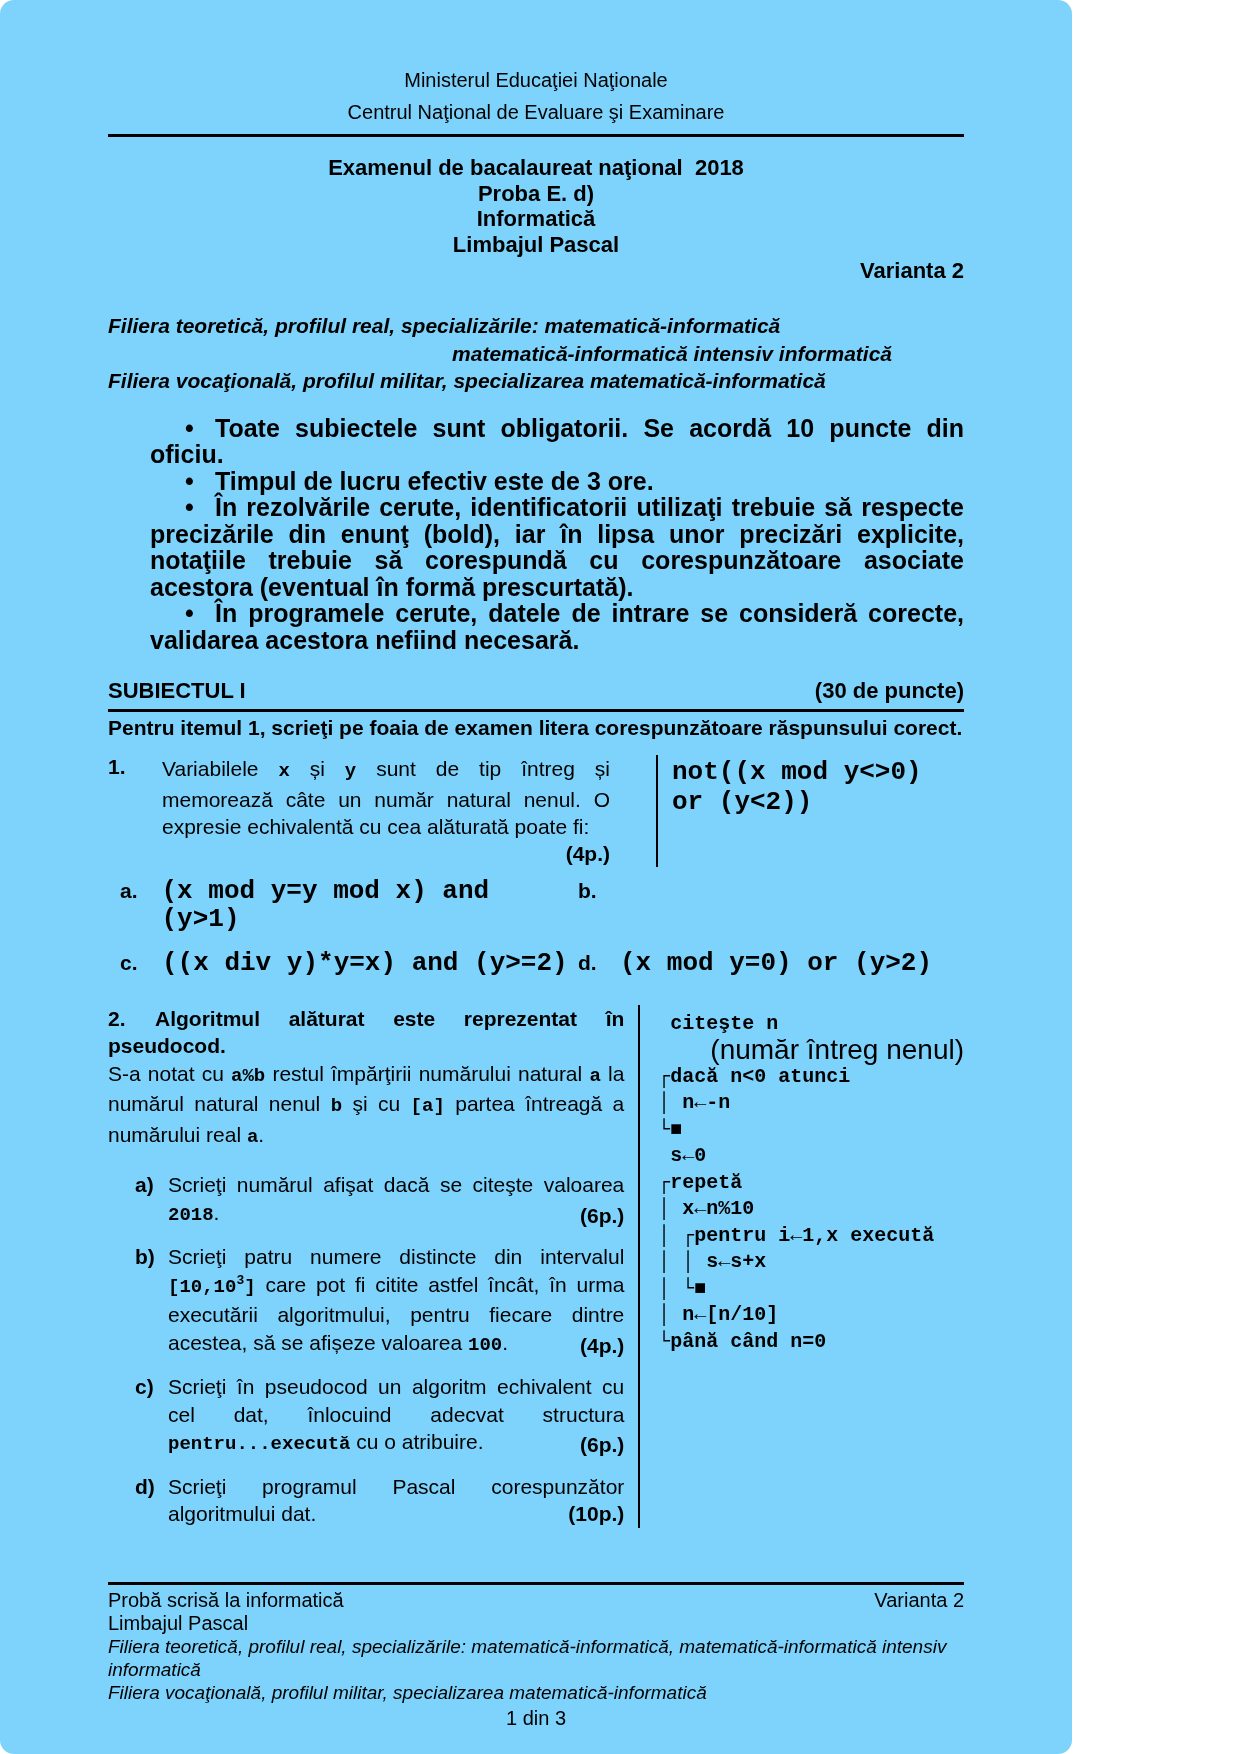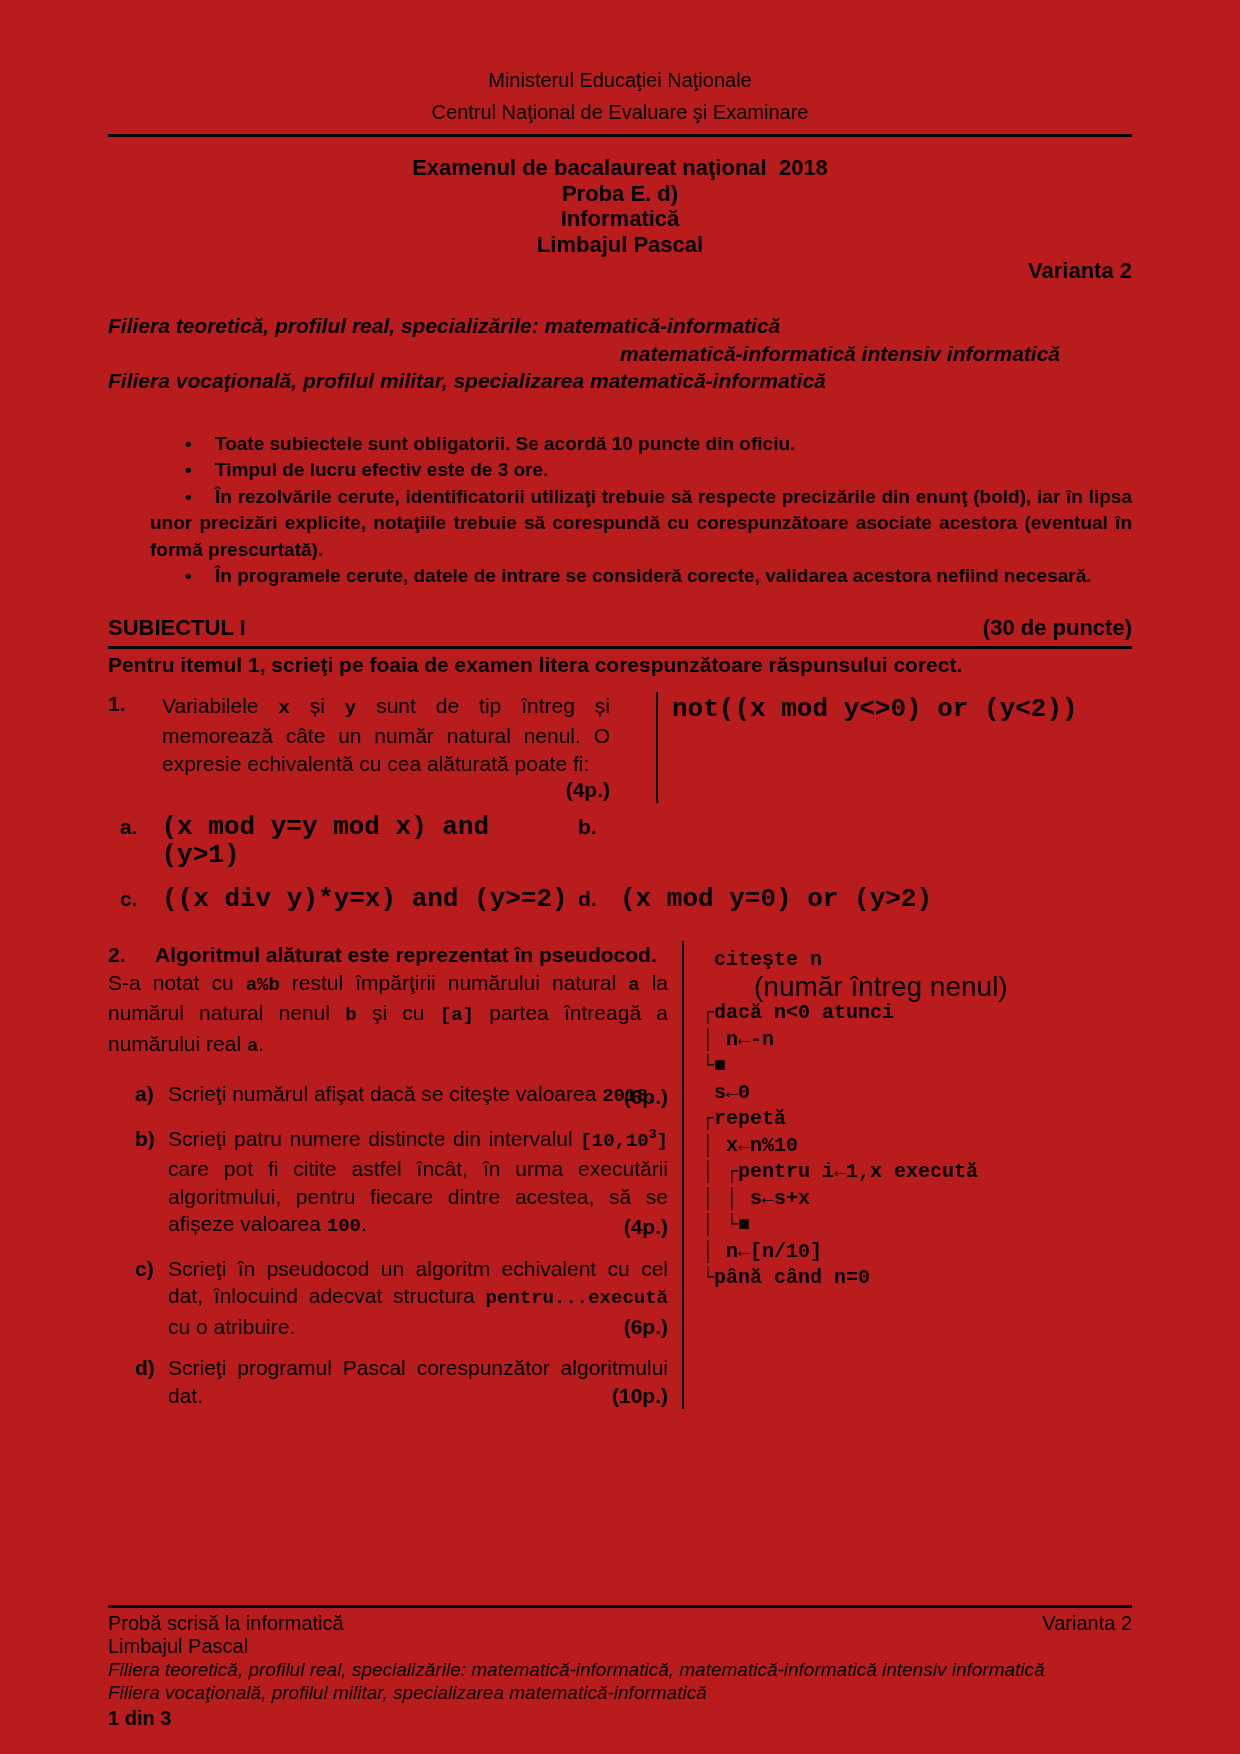--- a/index.html
+++ b/index.html
@@ -1,37 +1,38 @@
 <!DOCTYPE html>
 <html><head>
 <meta charset="utf-8">
 <style>
   html, body { margin: 0; padding: 0; background: #ffffff; }
   .page {
     position: relative;
-    width: 1240px;
+    width: 1072px;
     height: 1754px;
-    background: #b91c1c;
+    background: #7dd3fc;
     color: #000000;
     font-family: "Liberation Sans", sans-serif;
     overflow: hidden;
+    border-radius: 14px;
   }
   .content { padding: 64px 108px 0 108px; }
 
   .org { text-align: center; font-size: 20px; line-height: 32px; }
   .rule { border-top: 3px solid #000; margin-top: 6px; }
 
   .titles { margin-top: 18px; text-align: center; font-weight: bold; font-size: 22px; line-height: 25.5px; }
   .ws-pre { white-space: pre; }
   .variant-top { text-align: right; font-weight: bold; font-size: 22px; line-height: 27px; }
 
   .filiera { margin-top: 28px; font-weight: bold; font-style: italic; font-size: 21px; line-height: 27.5px; }
   .filiera .f2 { text-align: right; padding-right: 72px; }
 
-  .bullets { margin-top: 36px; font-weight: bold; font-size: 19px; line-height: 26.5px; }
+  .bullets { margin-top: 20px; font-weight: bold; font-size: 25px; line-height: 26.5px; }
   .bullet { padding-left: 42px; text-indent: 35px; text-align: justify; }
   .bmark { display: inline-block; width: 30px; text-indent: 0; }
 
   .subrow {
     margin-top: 24px; display: flex; justify-content: space-between;
     font-weight: bold; font-size: 22px; line-height: 27px;
     border-bottom: 3px solid #000; padding-bottom: 5px;
   }
   .intro { margin-top: 3px; font-weight: bold; font-size: 21px; line-height: 26px; }
 
@@ -67,21 +68,21 @@
   .pline {
     font-family: "Liberation Mono", "DejaVu Sans Mono", monospace;
     font-weight: bold; font-size: 20px; line-height: 26.5px; white-space: pre;
   }
   .pline.sans { font-family: Liberation Sans, sans-serif; font-weight: normal; font-size: 28px; padding-left: 52px; }
 
   .footer { position: absolute; left: 108px; right: 108px; bottom: 24px; border-top: 3px solid #000; padding-top: 4px; }
   .frow { display: flex; justify-content: space-between; font-size: 20px; line-height: 23px; }
   .fline { font-size: 20px; line-height: 23px; }
   .fitalic { font-style: italic; font-size: 19px; line-height: 23px; }
-  .fpage { font-size: 20px; line-height: 24px; margin-top: 2px; font-weight: bold; }
+  .fpage { text-align: center; font-size: 20px; line-height: 24px; margin-top: 2px; }
 </style>
 </head>
 <body>
 
 <div class="page">
   <div class="content">
 
     <div class="org">Ministerul Educaţiei Naţionale</div>
     <div class="org">Centrul Naţional de Evaluare şi Examinare</div>
     <div class="rule"></div>

